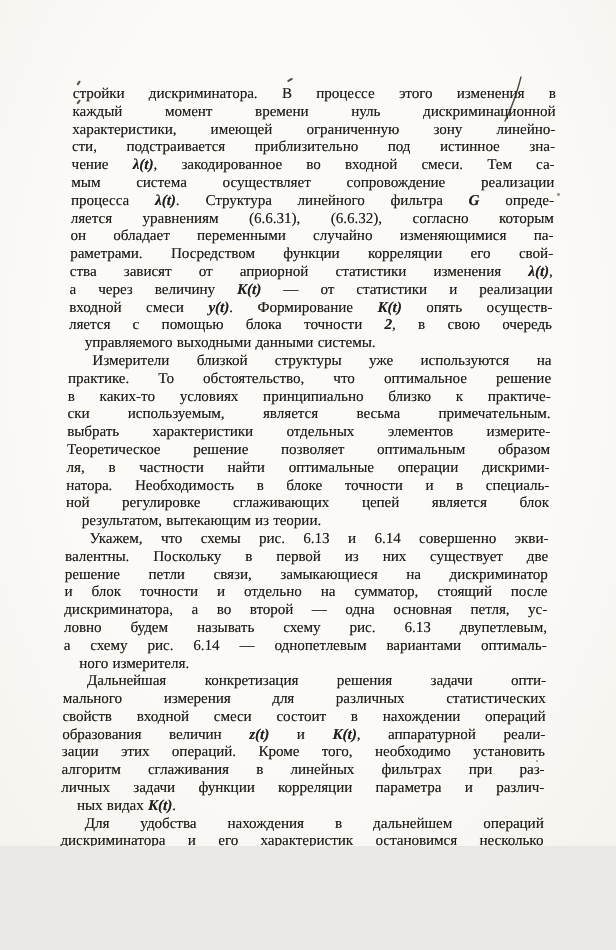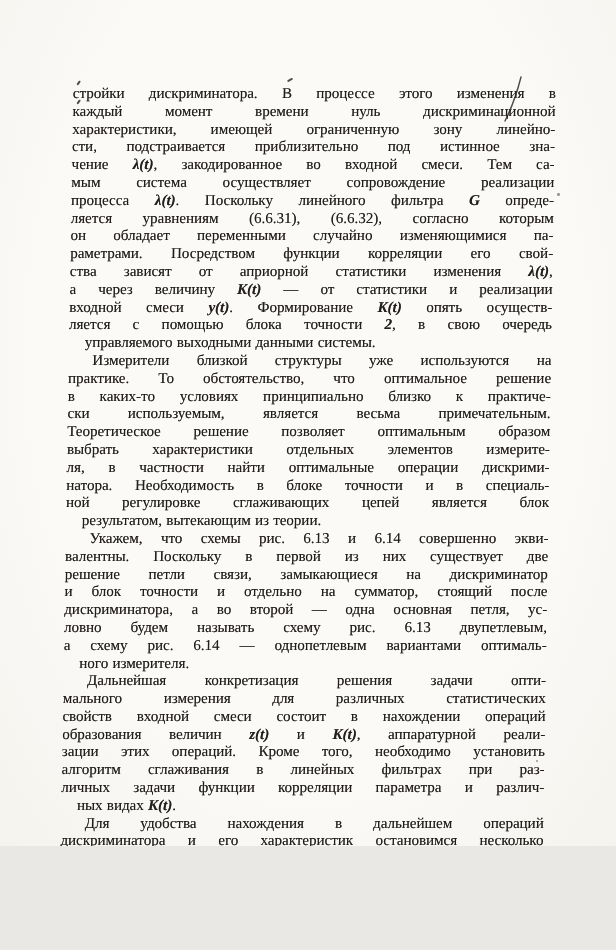--- a/index.html
+++ b/index.html
@@ -64,37 +64,37 @@
 
   <main class="text-block">
 
     <div class="para">
         <div class="line"><span>стройки дискриминатора. В процессе этого изменения в</span></div>
         <div class="line"><span>каждый момент времени нуль дискриминационной</span></div>
         <div class="line"><span>характеристики, имеющей ограниченную зону линейно-</span></div>
         <div class="line"><span>сти, подстраивается приблизительно под истинное зна-</span></div>
         <div class="line"><span>чение </span><span class="it">λ(t)</span><span>, закодированное во входной смеси. Тем са-</span></div>
         <div class="line"><span>мым система осуществляет сопровождение реализации</span></div>
-        <div class="line"><span>процесса </span><span class="it">λ(t)</span><span>. Поскольку линейного фильтра </span><span class="it">G</span><span> опреде-</span></div>
+        <div class="line"><span>процесса </span><span class="it">λ(t)</span><span>. Структура линейного фильтра </span><span class="it">G</span><span> опреде-</span></div>
         <div class="line"><span>ляется уравнениям (6.6.31), (6.6.32), согласно которым</span></div>
         <div class="line"><span>он обладает переменными случайно изменяющимися па-</span></div>
         <div class="line"><span>раметрами. Посредством функции корреляции его свой-</span></div>
         <div class="line"><span>ства зависят от априорной статистики изменения </span><span class="it">λ(t)</span><span>,</span></div>
         <div class="line"><span>а через величину </span><span class="it">K(t)</span><span> — от статистики и реализации</span></div>
         <div class="line"><span>входной смеси </span><span class="it">y(t)</span><span>. Формирование </span><span class="it">K(t)</span><span> опять осуществ-</span></div>
         <div class="line"><span>ляется с помощью блока точности </span><span class="it">2</span><span>, в свою очередь</span></div>
         <div class="line last"><span>управляемого выходными данными системы.</span></div>
       </div>
       <div class="para">
         <div class="line indent"><span>Измерители близкой структуры уже используются на</span></div>
         <div class="line"><span>практике. То обстоятельство, что оптимальное решение</span></div>
         <div class="line"><span>в каких-то условиях принципиально близко к практиче-</span></div>
         <div class="line"><span>ски используемым, является весьма примечательным.</span></div>
+        <div class="line"><span>выбрать характеристики отдельных элементов измерите-</span></div>
         <div class="line"><span>Теоретическое решение позволяет оптимальным образом</span></div>
-        <div class="line"><span>выбрать характеристики отдельных элементов измерите-</span></div>
         <div class="line"><span>ля, в частности найти оптимальные операции дискрими-</span></div>
         <div class="line"><span>натора. Необходимость в блоке точности и в специаль-</span></div>
         <div class="line"><span>ной регулировке сглаживающих цепей является блок</span></div>
         <div class="line last"><span>результатом, вытекающим из теории.</span></div>
       </div>
       <div class="para">
         <div class="line indent"><span>Укажем, что схемы рис. 6.13 и 6.14 совершенно экви-</span></div>
         <div class="line"><span>валентны. Поскольку в первой из них существует две</span></div>
         <div class="line"><span>решение петли связи, замыкающиеся на дискриминатор</span></div>
         <div class="line"><span>и блок точности и отдельно на сумматор, стоящий после</span></div>

